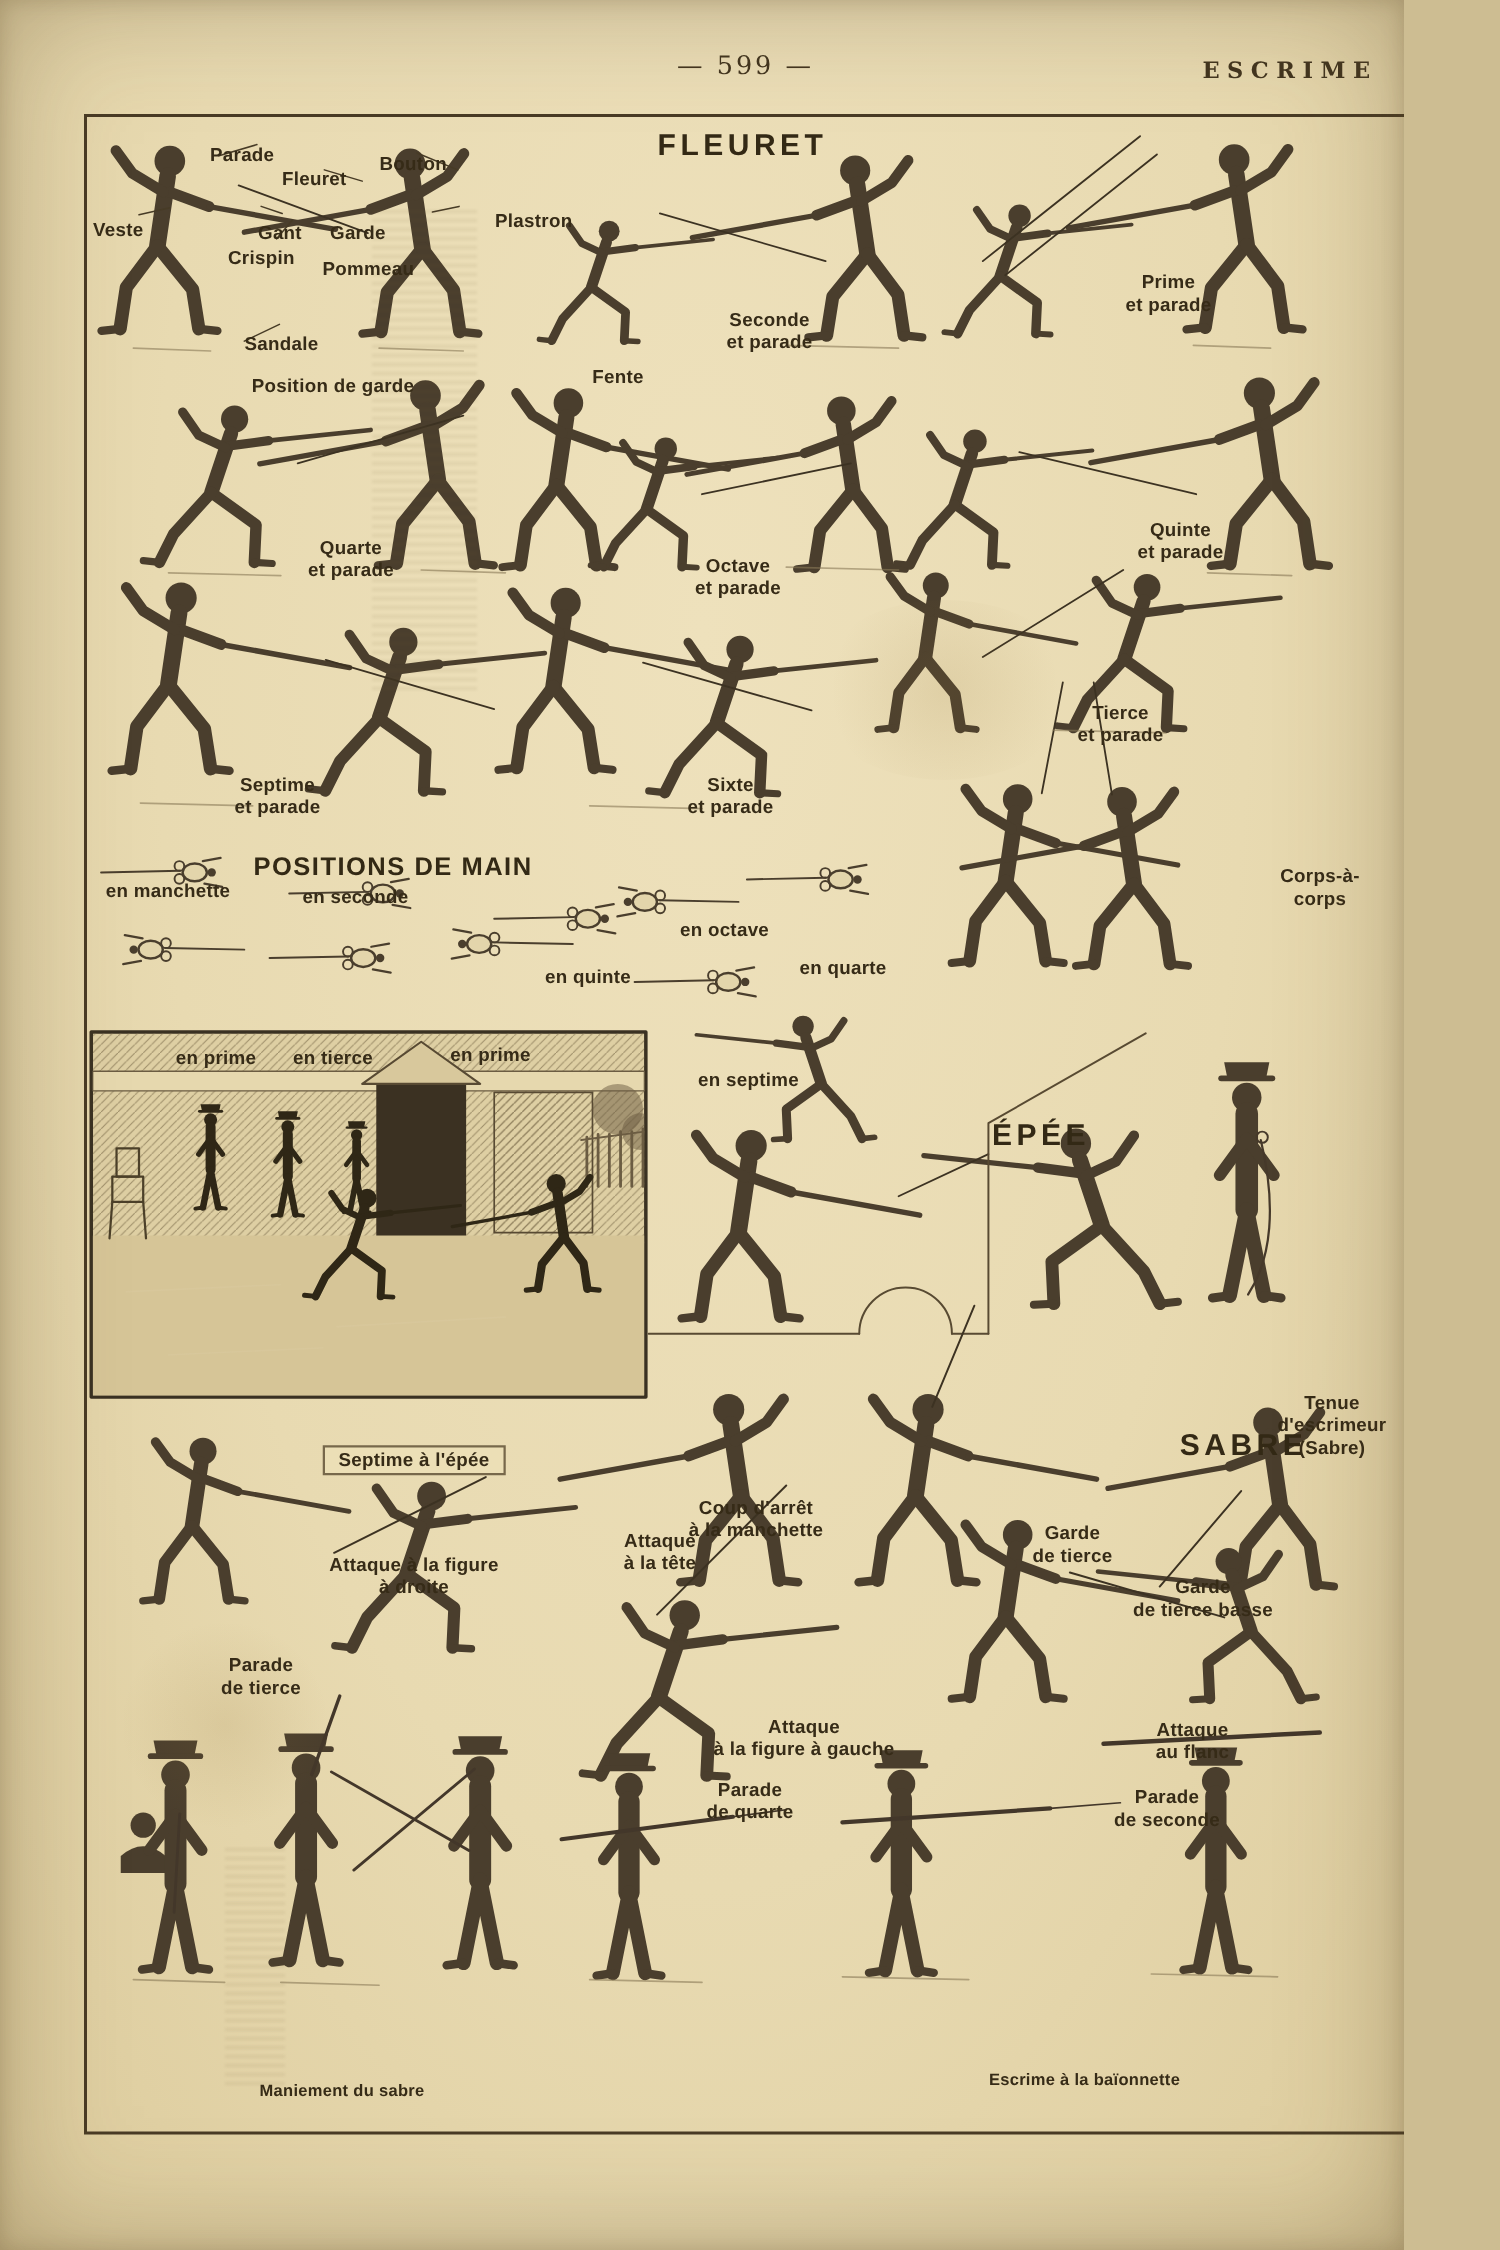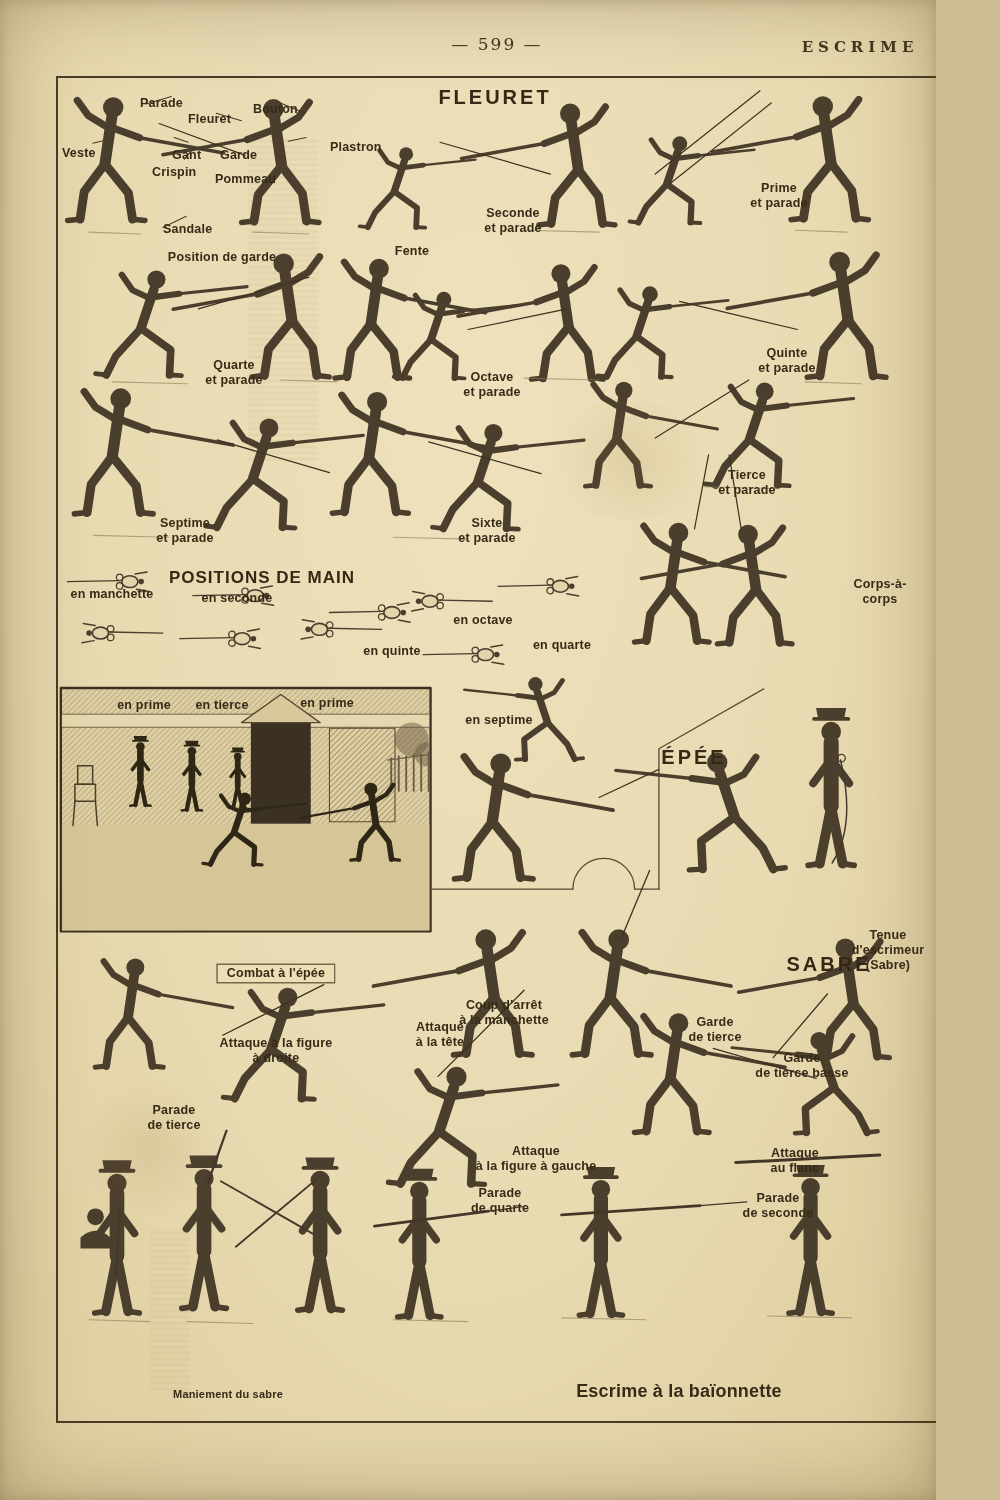--- a/index.html
+++ b/index.html
@@ -304,21 +304,21 @@
   <span class="lbl c" style="left:112px;top:587px">en manchette</span>
   <span class="lbl c" style="left:237px;top:591px">en seconde</span>
   <span class="lbl c" style="left:392px;top:644px">en quinte</span>
   <span class="lbl c" style="left:483px;top:613px">en octave</span>
   <span class="lbl c" style="left:562px;top:638px">en quarte</span>
   <span class="lbl c" style="left:144px;top:698px">en prime</span>
   <span class="lbl c" style="left:222px;top:698px">en tierce</span>
   <span class="lbl c" style="left:327px;top:696px">en prime</span>
   <span class="lbl c" style="left:499px;top:713px">en septime</span>
 
-  <span class="lbl c" style="left:276px;top:966px"><span class="capbox">Combat à l'épée</span></span>
+  <span class="lbl c" style="left:276px;top:966px"><span class="capbox">Septime à l'épée</span></span>
   <span class="lbl c" style="left:888px;top:928px">Tenue d'escrimeur
 (Sabre)</span>
 
   <span class="lbl c" style="left:504px;top:998px">Coup d'arrêt
 à la manchette</span>
   <span class="lbl c" style="left:440px;top:1020px">Attaque
 à la tête</span>
   <span class="lbl c" style="left:715px;top:1015px">Garde
 de tierce</span>
   <span class="lbl c" style="left:802px;top:1051px">Garde
@@ -330,15 +330,15 @@
   <span class="lbl c" style="left:536px;top:1144px">Attaque
 à la figure à gauche</span>
   <span class="lbl c" style="left:500px;top:1186px">Parade
 de quarte</span>
   <span class="lbl c" style="left:795px;top:1146px">Attaque
 au flanc</span>
   <span class="lbl c" style="left:778px;top:1191px">Parade
 de seconde</span>
 
   <span class="lbl c" style="left:228px;top:1388px;font-size:11px">Maniement du sabre</span>
-  <span class="lbl c" style="left:679px;top:1381px;font-size:18px">Escrime à la baïonnette</span>
+  <span class="lbl c" style="left:723px;top:1381px;font-size:11px">Escrime à la baïonnette</span>
 
 </div>
 
 </body></html>

